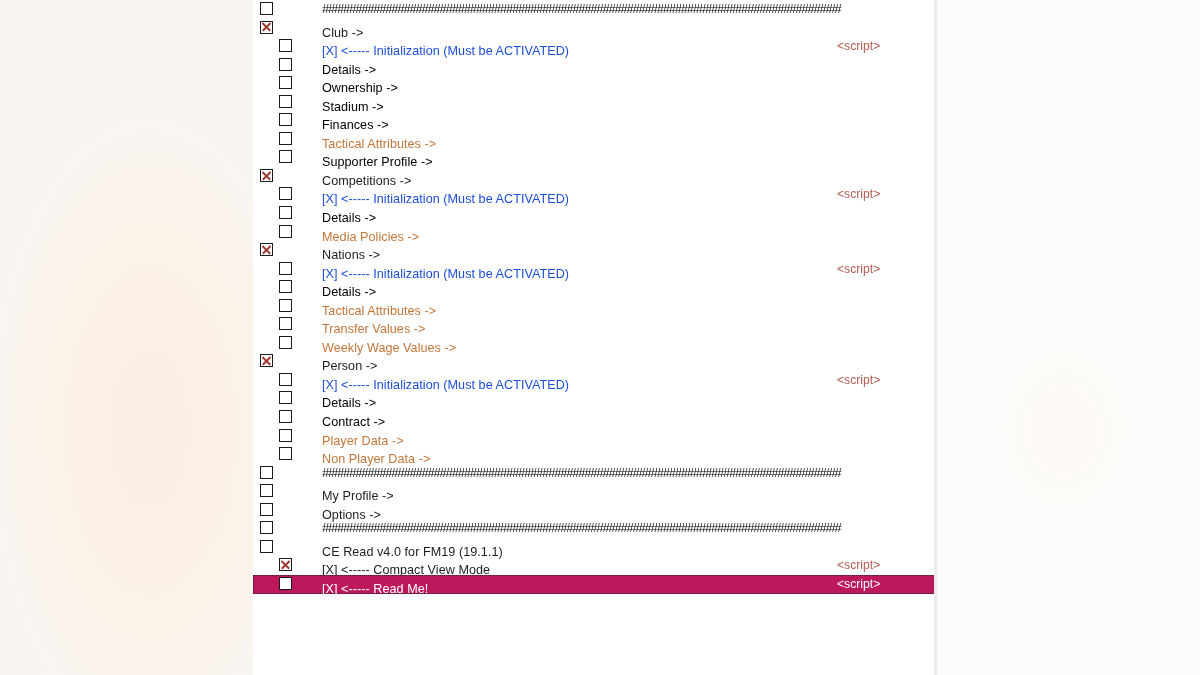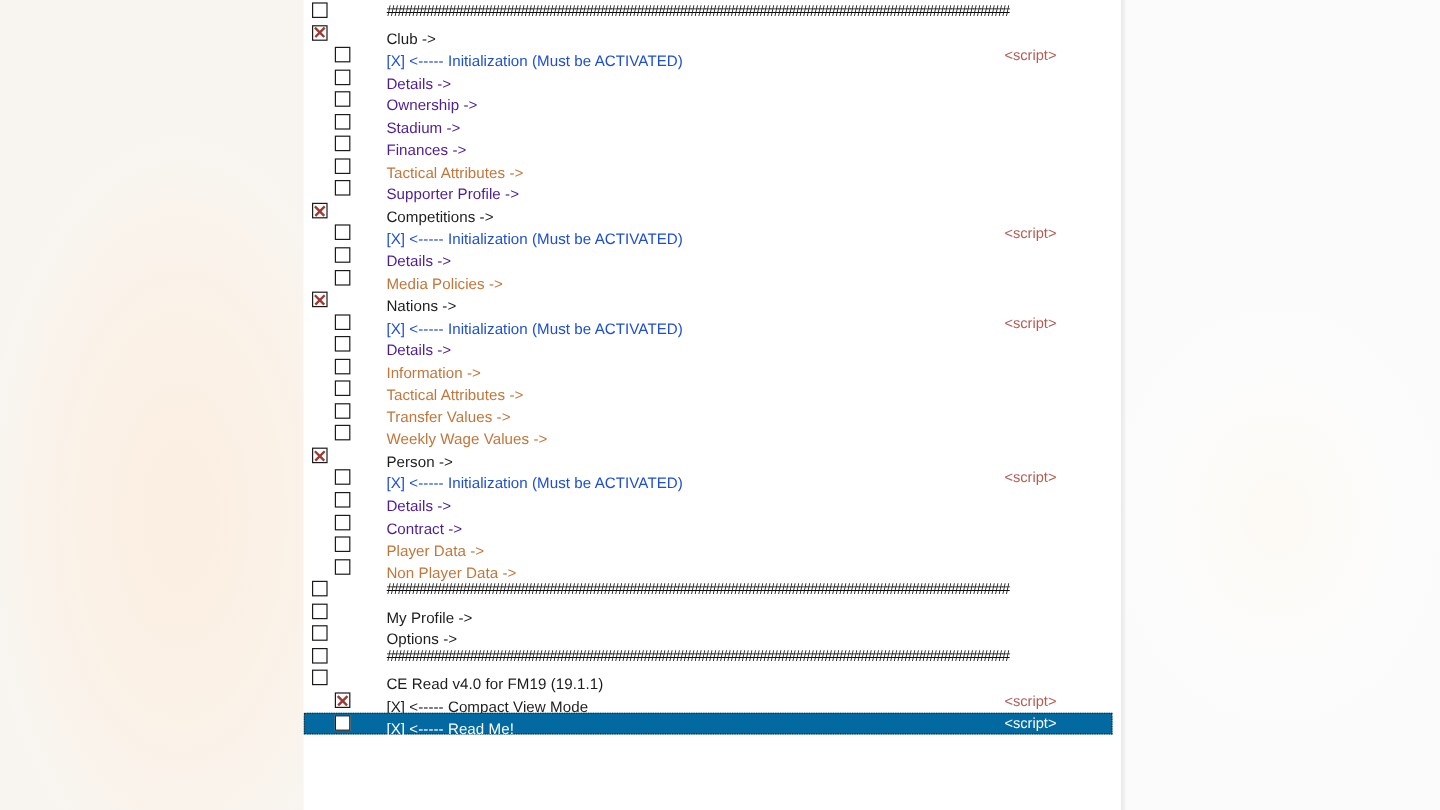--- a/index.html
+++ b/index.html
@@ -41,23 +41,24 @@
     position: absolute; left: 0; top: 0;
     width: 674px; height: 675px;
   }
   .row {
     position: relative;
     height: 18.55px;
     width: 100%;
     white-space: nowrap;
   }
   .row.selected {
-    background: #0369a1;
+    background: #be185d;
     outline: 1px dotted #2a2a2a;
     outline-offset: -1px;
+    padding-left: 34px;
   }
   
   .cb {
     position: absolute;
     top: 2px;
     width: 13px; height: 13px;
     box-sizing: border-box;
     background: #ffffff;
     border: 1.4px solid #1b1b1b;
   }
@@ -90,21 +91,21 @@
     line-height: 18.55px;
     font-size: 12.2px;
     color: #b35c52;
     margin-left: 16px;
   }
   .row.selected .scr { color: #ffffff; }
 
   
   .t-head  { color: #1d1d1b; }
   .t-init  { color: #1d4ed8; }
-  .t-sub   { color: #4c1d95; }
+  .t-sub   { color: #000000; }
   .t-sub2  { color: #c2763a; }
   .t-plain { color: #1d1d1b; text-align: center; }
   .t-sel   { color: #ffffff; }
 
   .sep {
     position: absolute;
     left: 69px; top: 0;
     line-height: 18.55px;
     font-size: 13px;
     color: #0e0e0e;
@@ -185,24 +186,20 @@
         <div class="cb"></div>
         <div class="lbl t-init">[X] &lt;----- Initialization (Must be ACTIVATED)</div>
         <div class="scr">&lt;script&gt;</div>
       </div>
       <div class="row lvl2">
         <div class="cb"></div>
         <div class="lbl t-sub">Details -&gt;</div>
       </div>
       <div class="row lvl2">
         <div class="cb"></div>
-        <div class="lbl t-sub2">Information -&gt;</div>
-      </div>
-      <div class="row lvl2">
-        <div class="cb"></div>
         <div class="lbl t-sub2">Tactical Attributes -&gt;</div>
       </div>
       <div class="row lvl2">
         <div class="cb"></div>
         <div class="lbl t-sub2">Transfer Values -&gt;</div>
       </div>
       <div class="row lvl2">
         <div class="cb"></div>
         <div class="lbl t-sub2">Weekly Wage Values -&gt;</div>
       </div>

